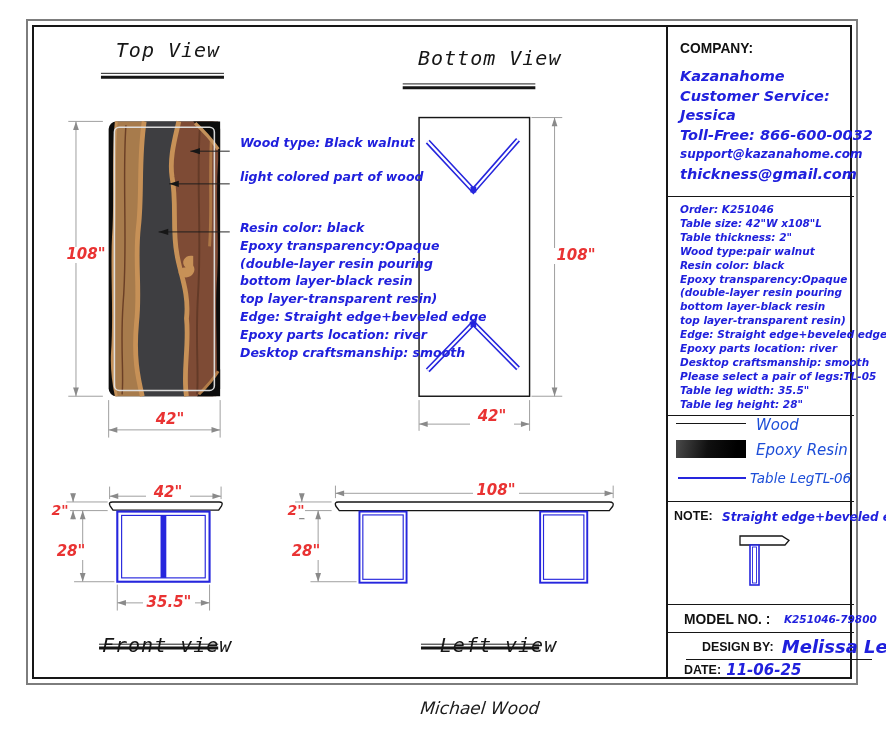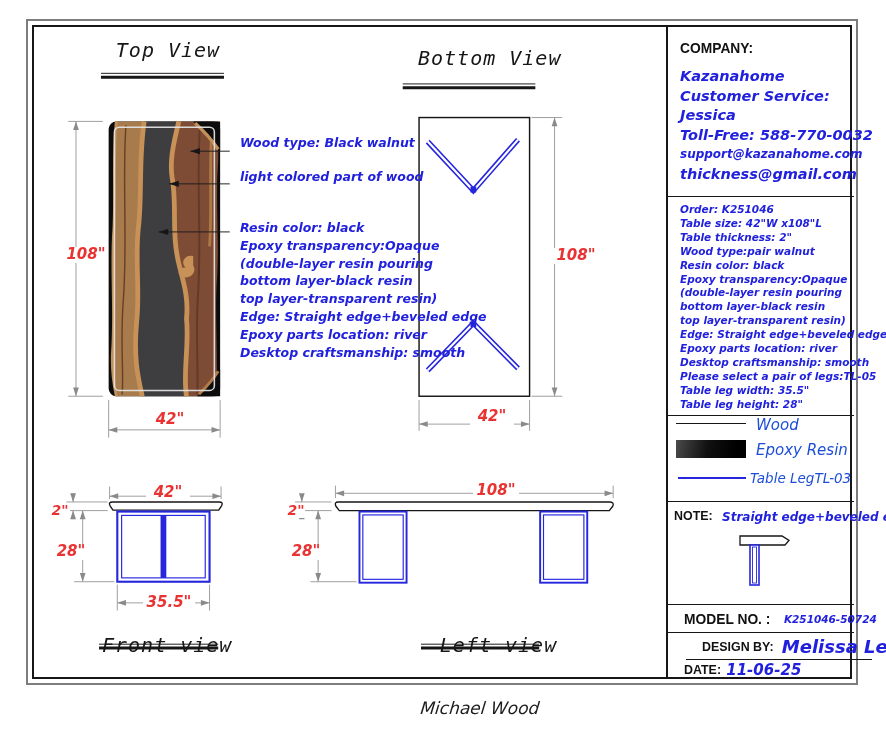--- a/index.html
+++ b/index.html
@@ -193,21 +193,21 @@
     <div>Desktop craftsmanship: smooth</div>
   </div>
 
   <div class="abs panel">
 
     <div class="sect" style="top:0;height:170px;padding:12px 0 0 12px;">
       <div class="blklabel" style="font-size:15px;margin-bottom:11px;">COMPANY:</div>
       <div class="cadblue companyline">Kazanahome</div>
       <div class="cadblue companyline">Customer Service:</div>
       <div class="cadblue companyline">Jessica</div>
-      <div class="cadblue companyline">Toll-Free: 588-770-0032</div>
+      <div class="cadblue companyline">Toll-Free: 866-600-0032</div>
       <div class="cadblue companyline small">support@kazanahome.com</div>
       <div class="cadblue companyline">thickness@gmail.com</div>
     </div>
 
     <div class="sect" style="top:170px;height:219px;padding:6px 0 0 12px;">
       <div class="cadblue orderline">Order: K251046</div>
       <div class="cadblue orderline">Table size: 42"W x108"L</div>
       <div class="cadblue orderline">Table thickness: 2"</div>
       <div class="cadblue orderline">Wood type:pair walnut</div>
       <div class="cadblue orderline">Resin color: black</div>
@@ -222,36 +222,36 @@
       <div class="cadblue orderline">Table leg width: 35.5"</div>
       <div class="cadblue orderline">Table leg height: 28"</div>
     </div>
 
     <div class="sect" style="top:389px;height:86px;">
       <div class="abs" style="left:8px;top:7px;width:70px;border-top:1.6px solid #161616;"></div>
       <div class="abs legend-label" style="left:88px;top:0;font-size:15px;">Wood</div>
       <div class="abs" style="left:8px;top:24px;width:70px;height:18px;background:linear-gradient(100deg,#4a4a4a,#101010 45%,#000 85%);"></div>
       <div class="abs legend-label" style="left:88px;top:25px;font-size:15px;">Epoxy Resin</div>
       <div class="abs" style="left:10px;top:61px;width:68px;border-top:2px solid #2626dd;"></div>
-      <div class="abs legend-label" style="left:82px;top:54px;font-size:13.5px;">Table LegTL-03</div>
+      <div class="abs legend-label" style="left:82px;top:54px;font-size:13.5px;">Table LegTL-06</div>
     </div>
 
     <div class="sect" style="top:475px;height:103px;">
       <div class="abs blklabel" style="left:6px;top:6px;font-size:13.5px;">NOTE:</div>
       <div class="abs cadblue" style="left:54px;top:8px;font-size:12px;">Straight edge+beveled edge</div>
       <svg class="abs" style="left:0;top:0;" width="188" height="103">
         <polygon points="72,34 114,34 121,38.5 117,43 72,43" fill="#fff" stroke="#161616" stroke-width="1.3"></polygon>
         <rect x="82" y="43" width="9" height="40" fill="#fff" stroke="#2626dd" stroke-width="1.6"></rect>
         <rect x="84.5" y="45" width="4" height="36" fill="none" stroke="#2626dd" stroke-width="0.9"></rect>
       </svg>
     </div>
 
     <div class="sect rowline" style="top:578px;height:28px;">
       <span class="blklabel" style="font-size:15px;">MODEL NO. :</span>
-      <span class="cadblue" style="font-size:10.5px;font-variant:small-caps;margin-left:6px;">K251046-50724</span>
+      <span class="cadblue" style="font-size:10.5px;font-variant:small-caps;margin-left:6px;">K251046-79800</span>
     </div>
 
     <div class="sect rowline" style="top:606px;height:27px;margin-left:18px;">
       <span class="blklabel" style="font-size:13.5px;">DESIGN BY:</span>
       <span class="cadblue" style="font-size:18px;margin-left:2px;">Melissa Lee</span>
     </div>
 
     <div class="sect rowline" style="top:633px;height:19px;border-bottom:none;">
       <span class="blklabel" style="font-size:13.5px;">DATE:</span>
       <span class="cadblue" style="font-size:15px;margin-left:2px;">11-06-25</span>

